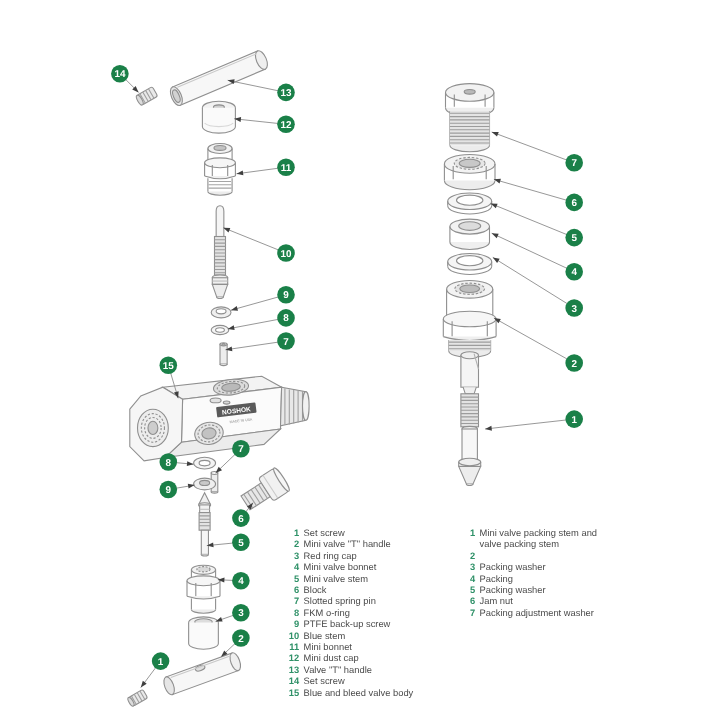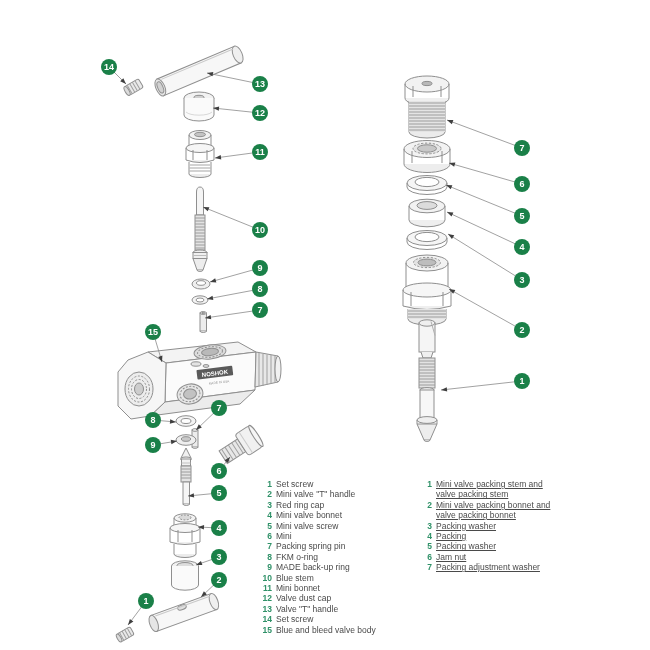--- a/index.html
+++ b/index.html
@@ -6,21 +6,21 @@
   #stage{position:relative;width:650px;height:650px;background:#ffffff;overflow:hidden;
          font-family:"Liberation Sans",sans-serif;}
   #art{position:absolute;left:0;top:0;}
   .plist{position:absolute;}
   .prow{display:flex;align-items:flex-start;font-size:8.5px;line-height:10.4px;}
   .pnum{flex:0 0 14px;text-align:right;font-weight:bold;margin-right:4px;}
   .plbl{color:#4a4a4a;}
   #list-left{left:258px;top:479px;width:150px;}
   #list-right{left:420px;top:479px;width:140px;}
   #list-right .pnum{flex:0 0 12px;}
-  #list-right .plbl{width:118px;text-decoration:underline;}
+  #list-right .plbl{width:118px;}
 </style>
 </head>
 <body>
 
 <div id="stage">
 
 <svg id="art" width="650" height="650" viewBox="0 0 650 650">
   <g fill="none" stroke="#8f8f8f" stroke-width="1">
 
     <g>
@@ -431,49 +431,49 @@
   <div class="prow">
         <span class="pnum" style="color: rgb(47, 145, 104);">3</span>
         <span class="plbl">Red ring cap</span>
       </div>
   <div class="prow">
         <span class="pnum" style="color: rgb(47, 145, 104);">4</span>
         <span class="plbl">Mini valve bonnet</span>
       </div>
   <div class="prow">
         <span class="pnum" style="color: rgb(47, 145, 104);">5</span>
-        <span class="plbl">Mini valve screw</span>
+        <span class="plbl">Mini valve stem</span>
       </div>
   <div class="prow">
         <span class="pnum" style="color: rgb(47, 145, 104);">6</span>
-        <span class="plbl">Mini</span>
+        <span class="plbl">Block</span>
       </div>
   <div class="prow">
         <span class="pnum" style="color: rgb(47, 145, 104);">7</span>
-        <span class="plbl">Packing spring pin</span>
+        <span class="plbl">Slotted spring pin</span>
       </div>
   <div class="prow">
         <span class="pnum" style="color: rgb(47, 145, 104);">8</span>
         <span class="plbl">FKM o-ring</span>
       </div>
   <div class="prow">
         <span class="pnum" style="color: rgb(47, 145, 104);">9</span>
-        <span class="plbl">MADE back-up ring</span>
+        <span class="plbl">PTFE back-up screw</span>
       </div>
   <div class="prow">
         <span class="pnum" style="color: rgb(47, 145, 104);">10</span>
         <span class="plbl">Blue stem</span>
       </div>
   <div class="prow">
         <span class="pnum" style="color: rgb(47, 145, 104);">11</span>
         <span class="plbl">Mini bonnet</span>
       </div>
   <div class="prow">
         <span class="pnum" style="color: rgb(47, 145, 104);">12</span>
-        <span class="plbl">Valve dust cap</span>
+        <span class="plbl">Mini dust cap</span>
       </div>
   <div class="prow">
         <span class="pnum" style="color: rgb(47, 145, 104);">13</span>
         <span class="plbl">Valve "T" handle</span>
       </div>
   <div class="prow">
         <span class="pnum" style="color: rgb(47, 145, 104);">14</span>
         <span class="plbl">Set screw</span>
       </div>
   <div class="prow">
@@ -482,21 +482,20 @@
       </div>
 </div>
 
 <div id="list-right" class="plist">
   <div class="prow">
         <span class="pnum" style="color: rgb(47, 145, 104);">1</span>
         <span class="plbl">Mini valve packing stem and valve packing stem</span>
       </div>
   <div class="prow">
         <span class="pnum" style="color: rgb(47, 145, 104);">2</span>
-        <span class="plbl">Mini valve packing bonnet and valve packing bonnet</span>
       </div>
   <div class="prow">
         <span class="pnum" style="color: rgb(47, 145, 104);">3</span>
         <span class="plbl">Packing washer</span>
       </div>
   <div class="prow">
         <span class="pnum" style="color: rgb(47, 145, 104);">4</span>
         <span class="plbl">Packing</span>
       </div>
   <div class="prow">

